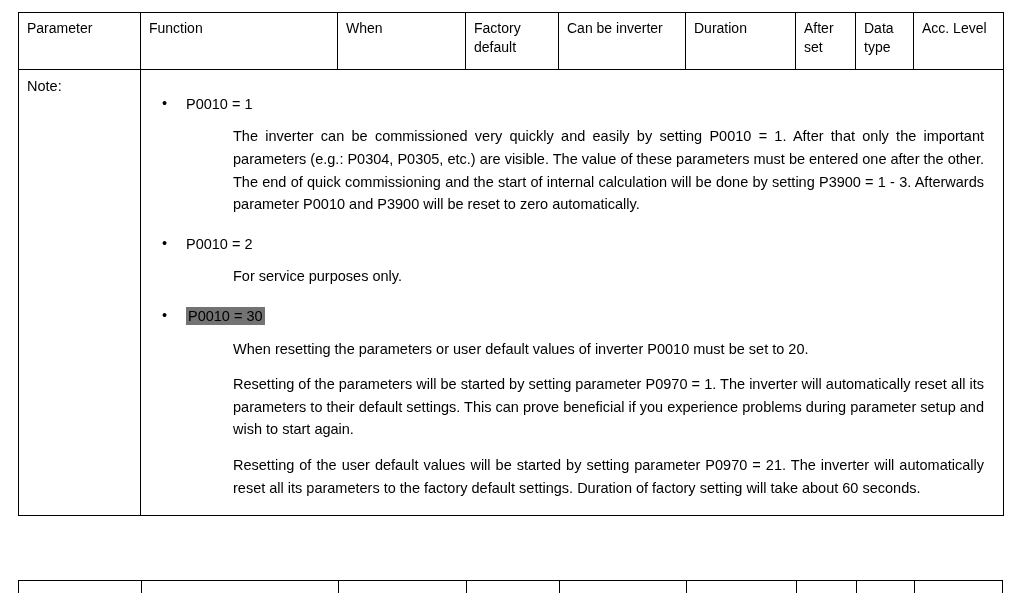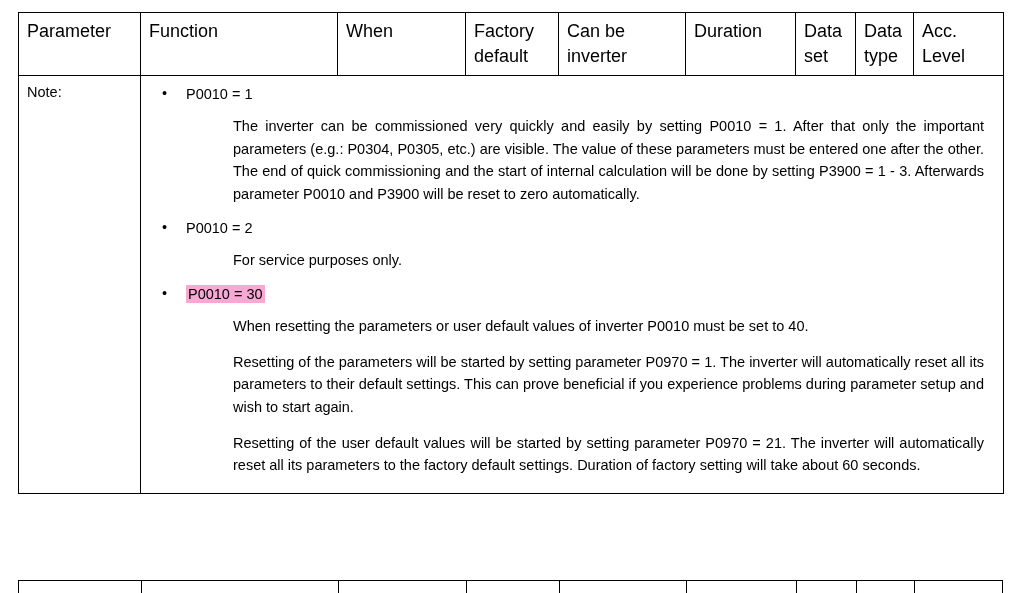--- a/index.html
+++ b/index.html
@@ -38,21 +38,21 @@
     padding: 6px 7px 6px 8px;
     vertical-align: top;
     text-align: left;
     font-weight: normal;
     line-height: 1.38;
   }
 
   
   thead th {
     font-weight: bold;
-    font-size: 18px;
+    font-size: 14px;
     height: 44px;
     vertical-align: top;
     border-bottom: 3px solid #000000;
   }
 
   
   col.c-param    { width: 122px; }
   col.c-func     { width: 197px; }
   col.c-range    { width: 128px; }
   col.c-factory  { width: 93px; }
@@ -86,40 +86,41 @@
     position: absolute;
     left: 13px;
     top: 0;
     font-size: 14.5px;
     line-height: 1.62;
   }
 
   .bullet-head {
     line-height: 1.62;
     padding-top: 1px;
+    margin-top: 16px;
   }
 
   .para {
     margin: 10px;
     padding-left: 37px;
     line-height: 1.56;
     text-align: justify;
     padding-right: 2px;
   }
 
   .para.first-of-block {
     margin-top: 9px;
   }
 
   .para.spaced {
     margin-top: 13px;
   }
 
   .hl {
-    background-color: #f9a8d4;
+    background-color: #737373;
     padding: 1px 2px 1px 2px;
   }
 
   .func-bold {
     font-weight: bold;
   }
 
   td.row-p0011 {
     height: 50px;
   }
@@ -163,21 +164,21 @@
     </colgroup>
 
     <thead>
       <tr>
         <th>Parameter</th>
         <th>Function</th>
         <th>When</th>
         <th>Factory default</th>
         <th>Can be inverter</th>
         <th>Duration</th>
-        <th>Data set</th>
+        <th>After set</th>
         <th>Data type</th>
         <th>Acc. Level</th>
       </tr>
     </thead>
 
     <tbody>
       <tr>
         <td class="note-label">Note:</td>
         <td class="note-cell" colspan="8">
           <ul class="note-list">
@@ -190,21 +191,21 @@
 
             <li>
               <span class="bullet">•</span>
               <div class="bullet-head">P0010 = 2</div>
               <p class="para first-of-block">For service purposes only.</p>
             </li>
 
             <li>
               <span class="bullet">•</span>
               <div class="bullet-head"><span class="hl">P0010 = 30</span></div>
-              <p class="para first-of-block">When resetting the parameters or user default values of inverter P0010 must be set to 40.</p>
+              <p class="para first-of-block">When resetting the parameters or user default values of inverter P0010 must be set to 20.</p>
               <p class="para spaced">Resetting of the parameters will be started by setting parameter P0970 = 1. The inverter will automatically reset all its parameters to their default settings. This can prove beneficial if you experience problems during parameter setup and wish to start again.</p>
               <p class="para spaced">Resetting of the user default values will be started by setting parameter P0970 = 21. The inverter will automatically reset all its parameters to the factory default settings. Duration of factory setting will take about 60 seconds.</p>
             </li>
 
           </ul>
         </td>
       </tr>
 
     </tbody>
   </table>

